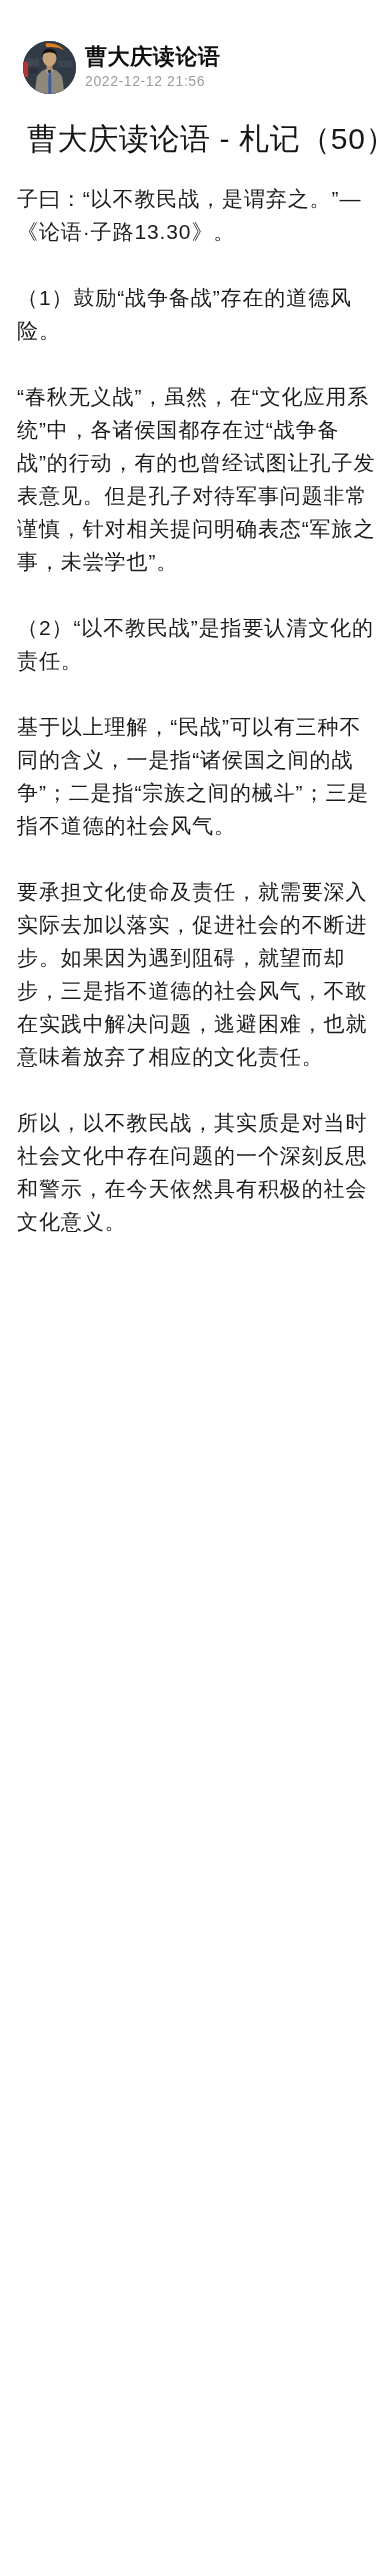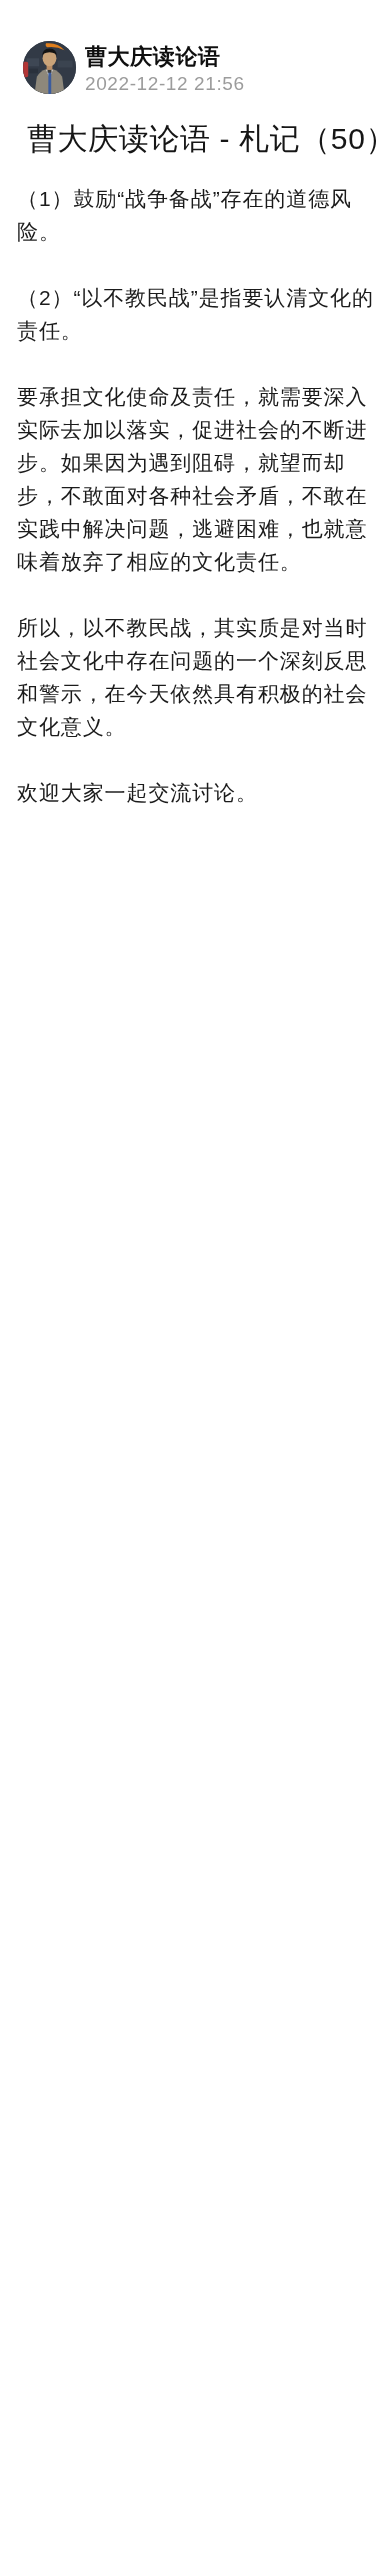--- a/index.html
+++ b/index.html
@@ -23,21 +23,21 @@
   }
   .avatar svg { display: block; width: 100%; height: 100%; }
   .author-name {
     position: absolute; left: 85px; top: 42px;
     font-size: 22px; font-weight: 700;
     color: #0f0f0f; letter-spacing: 0.6px;
     white-space: nowrap;
   }
   .timestamp {
     position: absolute; left: 85px; top: 73px;
-    font-size: 19px; font-weight: 400;
+    font-size: 14px; font-weight: 400;
     color: #9c9c9c; letter-spacing: 0.6px;
     white-space: nowrap;
     text-align: center;
   }
   .post-title {
     position: absolute; left: 27px; top: 119px;
     font-size: 30px; font-weight: 400;
     color: #161616; letter-spacing: 0.6px;
     white-space: nowrap;
   }
@@ -76,21 +76,23 @@
         <path d="M33 28 Q33 13 46 13 Q59 13 59 28 Q58 20 46 19.5 Q34 20 33 28 Z" fill="#141414"></path>
       </svg>
     </div>
     <div class="author-name">曹大庆读论语</div>
     <div class="timestamp">2022-12-12 21:56</div>
   </div>
 
   <h1 class="post-title">曹大庆读论语 - 札记（50）</h1>
 
   <div class="post-body">
+    <p>子曰：“以不教民战，是谓弃之。”—《论语·子路13.30》。</p>
     <p>（1）鼓励“战争备战”存在的道德风险。</p>
+    <p>“春秋无义战”，虽然，在“文化应用系统”中，各诸侯国都存在过“战争备战”的行动，有的也曾经试图让孔子发表意见。但是孔子对待军事问题非常谨慎，针对相关提问明确表态“军旅之事，未尝学也”。</p>
     <p>（2）“以不教民战”是指要认清文化的责任。</p>
-    <p>要承担文化使命及责任，就需要深入实际去加以落实，促进社会的不断进步。如果因为遇到阻碍，就望而却步，不敢面对各种社会矛盾，不敢在实践中解决问题，逃避困难，也就意味着放弃了相应的文化责任。</p>
+    <p>基于以上理解，“民战”可以有三种不同的含义，一是指“诸侯国之间的战争”；二是指“宗族之间的械斗”；三是指不道德的社会风气。</p>
+    <p>要承担文化使命及责任，就需要深入实际去加以落实，促进社会的不断进步。如果因为遇到阻碍，就望而却步，三是指不道德的社会风气，不敢在实践中解决问题，逃避困难，也就意味着放弃了相应的文化责任。</p>
     <p>所以，以不教民战，其实质是对当时社会文化中存在问题的一个深刻反思和警示，在今天依然具有积极的社会文化意义。</p>
-    <p>欢迎大家一起交流讨论。</p>
   </div>
 
 </div>
 
 
 </body></html>

